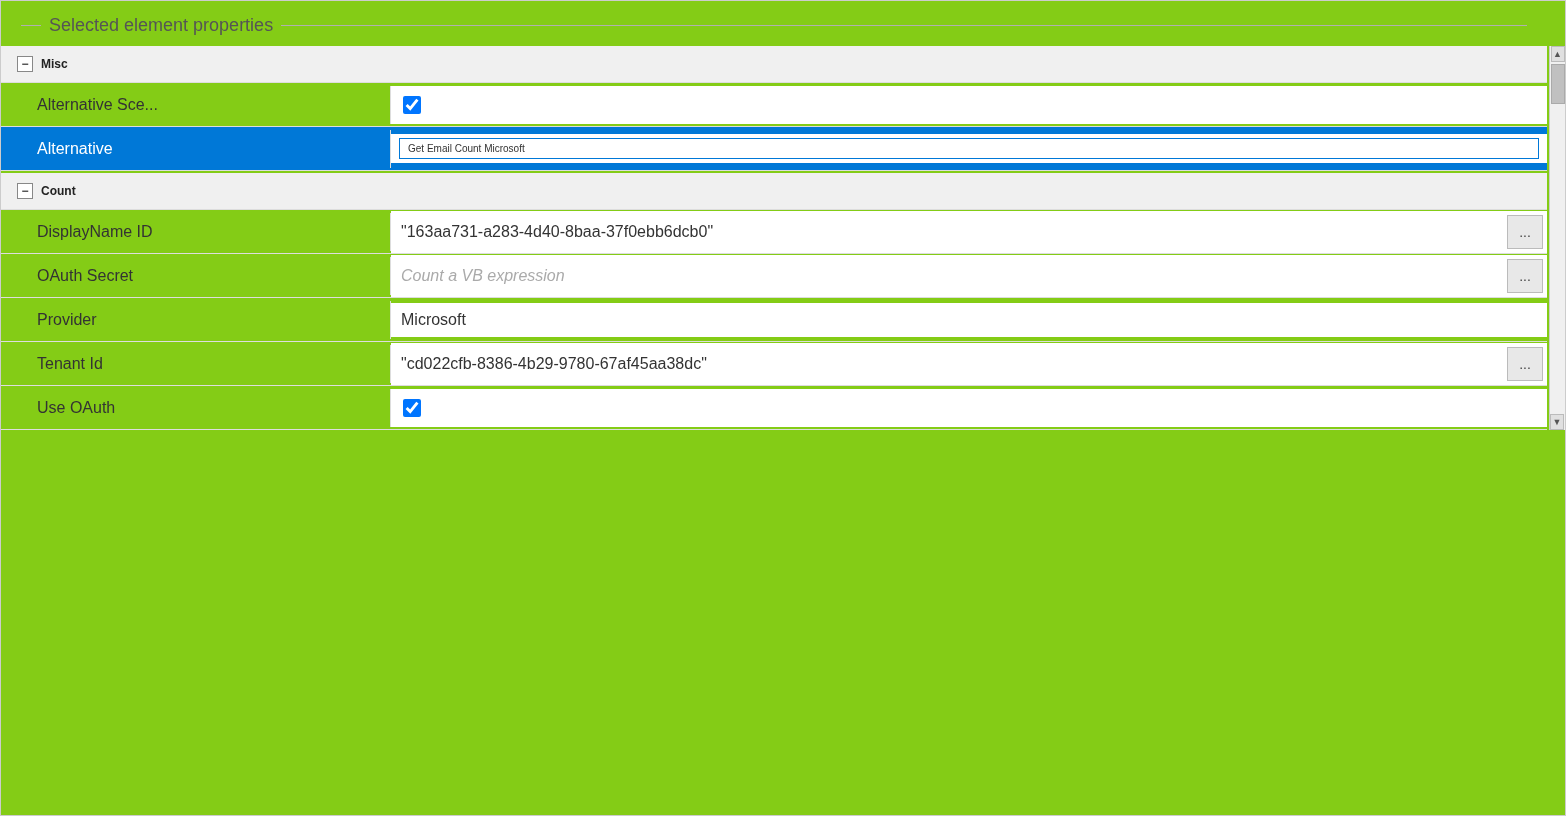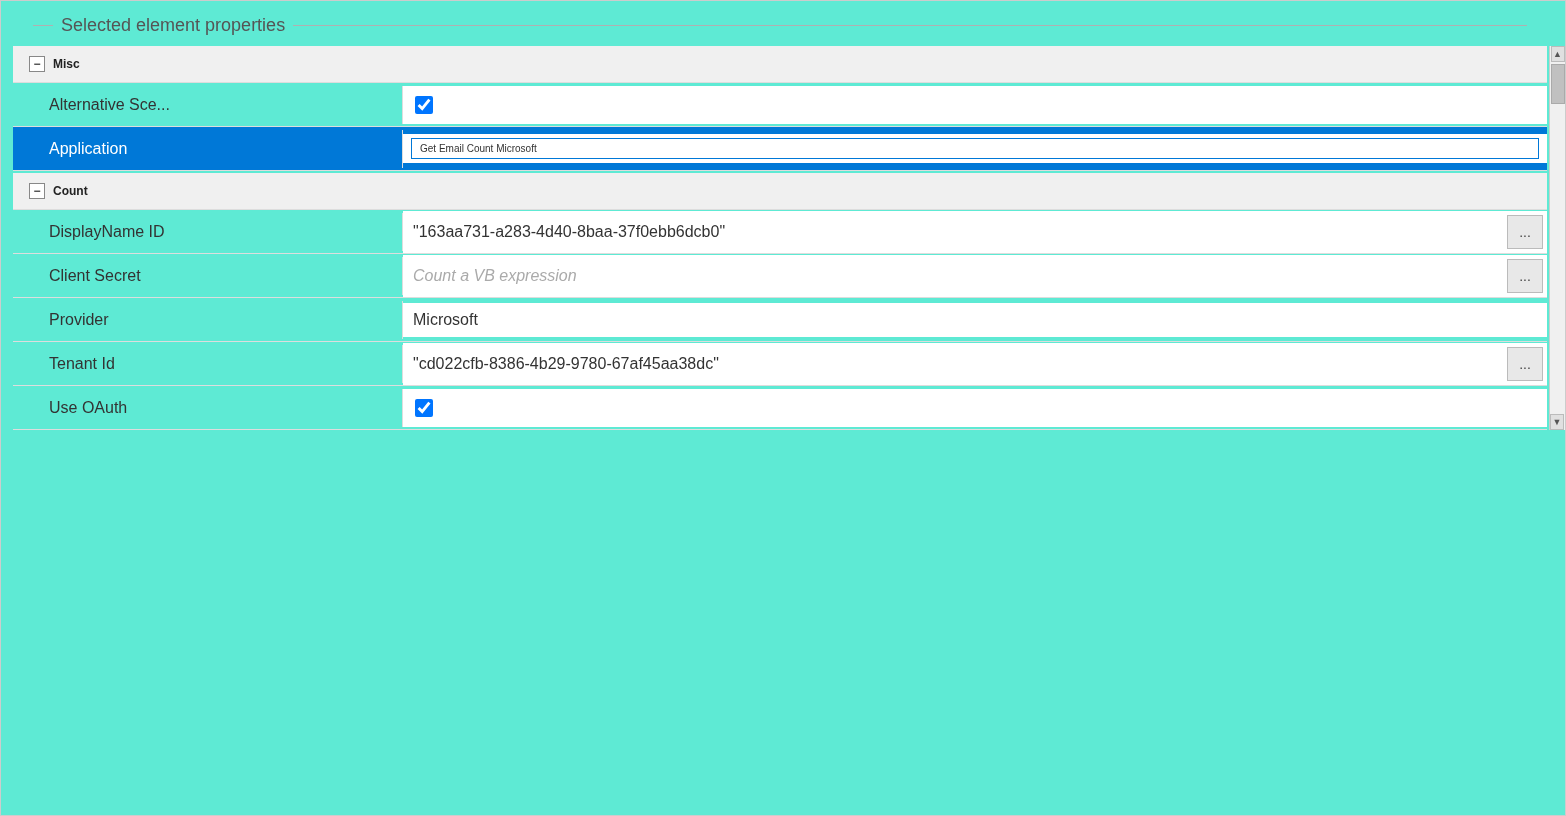--- a/index.html
+++ b/index.html
@@ -10,26 +10,25 @@
     }
 
     body {
       background: #f0f0f0;
       width: 1566px;
       height: 816px;
       overflow: hidden;
     }
 
     .panel {
-      background: #5eead4;
+      background: #84cc16;
       width: 100%;
       height: 100%;
       border: 1px solid #ccc;
       position: relative;
-      padding-left: 12px;
     }
 
     .section-header {
       display: flex;
       align-items: center;
       padding: 10px 16px;
       background: #f0f0f0;
       border-bottom: 1px solid #ddd;
     }
 
@@ -212,21 +211,21 @@
       </div>
       <div class="prop-value">
         <div class="checkbox-cell">
           <input type="checkbox" class="checkbox-native" checked="" style="">
         </div>
       </div>
     </div>
 
     <div class="prop-row selected">
       <div class="prop-label">
-        <span>Application</span>
+        <span>Alternative</span>
       </div>
       <div class="prop-value" style="padding:4px 8px; background:white;">
         <input type="text" class="text-input-selected" value="Get Email Count Microsoft" style="">
       </div>
     </div>
 
     <div class="section-header" style="margin-top:2px;">
       <div class="collapse-icon">−</div>
       <span class="section-header-title">Count</span>
     </div>
@@ -236,21 +235,21 @@
         <span>DisplayName ID</span>
       </div>
       <div class="prop-value-with-btn">
         <span style="flex:1; font-size:16px; color:#333;">"163aa731-a283-4d40-8baa-37f0ebb6dcb0"</span>
         <button class="ellipsis-btn">...</button>
       </div>
     </div>
 
     <div class="prop-row">
       <div class="prop-label">
-        <span>Client Secret</span>
+        <span>OAuth Secret</span>
       </div>
       <div class="prop-value-with-btn">
         <span class="placeholder-text" style="flex:1;">Count a VB expression</span>
         <button class="ellipsis-btn">...</button>
       </div>
     </div>
 
     <div class="prop-row">
       <div class="prop-label">
         <span>Provider</span>

